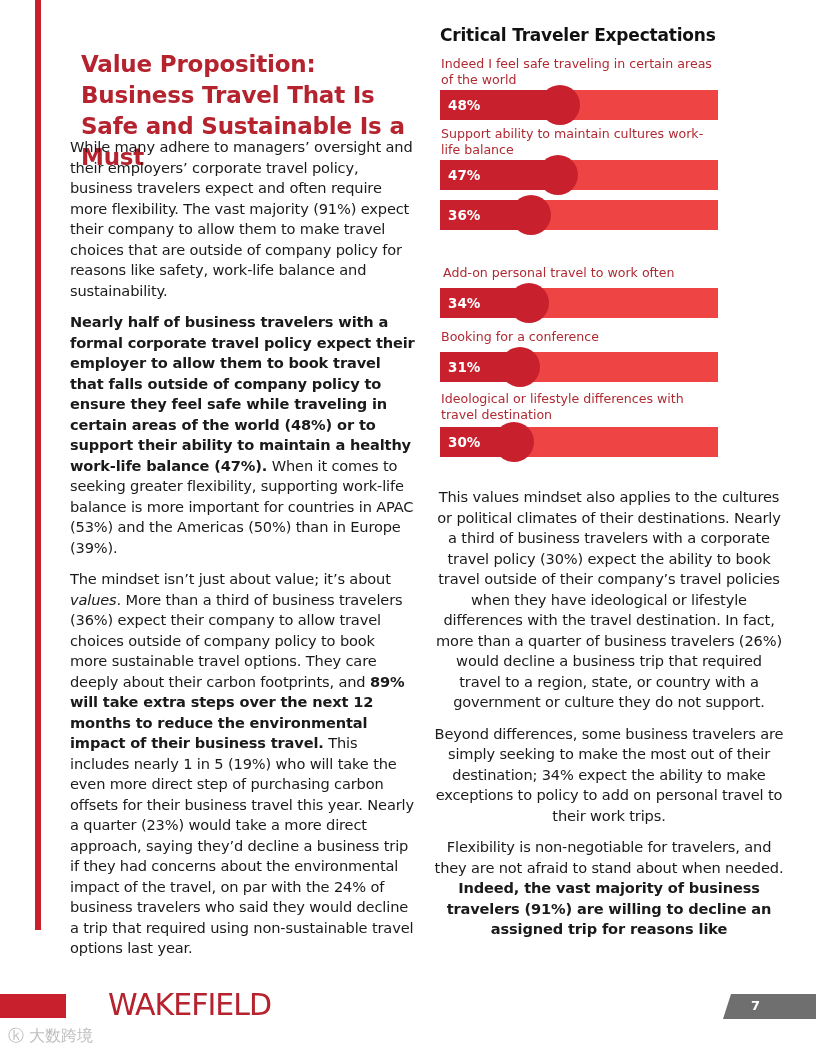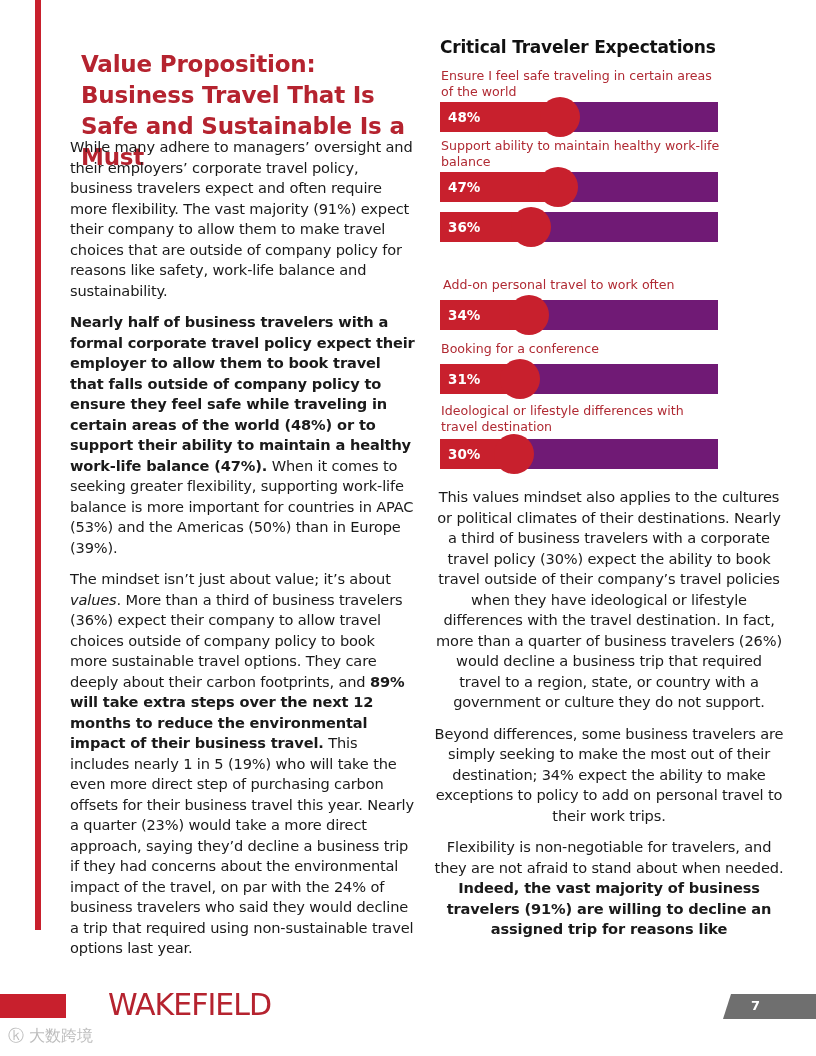--- a/index.html
+++ b/index.html
@@ -15,31 +15,31 @@
     color: #b5232f; font-family: "DejaVu Sans", sans-serif; font-weight: bold;
     font-size: 23px; line-height: 31px; letter-spacing: -0.2px;
   }
   .col-left {
     position: absolute; left: 70px; top: 137px; width: 345px;
     font-size: 14.6px; line-height: 20.5px; letter-spacing: -0.15px;
   }
   .col-left p, .col-right p { margin: 0 0 11px 0; }
   b { font-weight: bold; }
   .chart {
-    position: absolute; left: 438px; top: 36px; width: 285px;
+    position: absolute; left: 438px; top: 24px; width: 285px;
   }
   .chart-title {
     font-weight: bold; font-size: 17px; line-height: 22px; color: #111; margin: 0 0 0 2px; letter-spacing: -0.2px;
   }
   .bar-item { position: absolute; left: 0; width: 282px; }
   .bar-label {
     color: #b02a33; font-size: 12.6px; line-height: 16px; padding-left: 3px;
   }
   .track {
-    position: relative; width: 278px; height: 30px; background: #701a75; margin-left: 2px;
+    position: relative; width: 278px; height: 30px; background: #ef4444; margin-left: 2px;
   }
   .fill {
     position: absolute; left: 0; top: 0; height: 30px; background: #c8202d;
   }
   .fill-cap {
     position: absolute; top: -5px; width: 40px; height: 40px; border-radius: 50%; background: #c8202d;
   }
   .fill-text {
     position: absolute; left: 8px; top: 7px; color: #fff; font-weight: bold; font-size: 13.5px; line-height: 16px;
   }
@@ -75,30 +75,30 @@
 <div class="col-left">
   <p>While many adhere to managers’ oversight and their employers’ corporate travel policy, business travelers expect and often require more flexibility. The vast majority (91%) expect their company to allow them to make travel choices that are outside of company policy for reasons like safety, work-life balance and sustainability.</p>
   <p><b>Nearly half of business travelers with a formal corporate travel policy expect their employer to allow them to book travel that falls outside of company policy to ensure they feel safe while traveling in certain areas of the world (48%) or to support their ability to maintain a healthy work-life balance (47%).</b><span> When it comes to seeking greater flexibility, supporting work-life balance is more important for countries in APAC (53%) and the Americas (50%) than in Europe (39%).</span></p>
   <p><span>The mindset isn’t just about value; it’s about </span><i>values</i><span>. More than a third of business travelers (36%) expect their company to allow travel choices outside of company policy to book more sustainable travel options. They care deeply about their carbon footprints, and </span><b>89% will take extra steps over the next 12 months to reduce the environmental impact of their business travel.</b><span> This includes nearly 1 in 5 (19%) who will take the even more direct step of purchasing carbon offsets for their business travel this year. Nearly a quarter (23%) would take a more direct approach, saying they’d decline a business trip if they had concerns about the environmental impact of the travel, on par with the 24% of business travelers who said they would decline a trip that required using non-sustainable travel options last year.</span></p>
 </div>
 
 <div class="chart">
   <div class="chart-title">Critical Traveler Expectations</div>
 
   <div class="bar-item" style="top:32px">
-    <div class="bar-label" style="height:34px">Ensure I feel safe traveling in certain areas of the world</div>
+    <div class="bar-label" style="height:34px">Indeed I feel safe traveling in certain areas of the world</div>
     <div class="track">
       <div class="fill" style="width:120px"></div>
       <div class="fill-cap" style="left:100px"></div>
       <div class="fill-text">48%</div>
     </div>
   </div>
 
   <div class="bar-item" style="top:102px">
-    <div class="bar-label" style="height:34px">Support ability to maintain healthy work-life balance</div>
+    <div class="bar-label" style="height:34px">Support ability to maintain cultures work-life balance</div>
     <div class="track">
       <div class="fill" style="width:118px"></div>
       <div class="fill-cap" style="left:98px"></div>
       <div class="fill-text">47%</div>
     </div>
   </div>
 
   <div class="bar-item" style="top:176px">
     <div class="track">
       <div class="fill" style="width:90px"></div>

